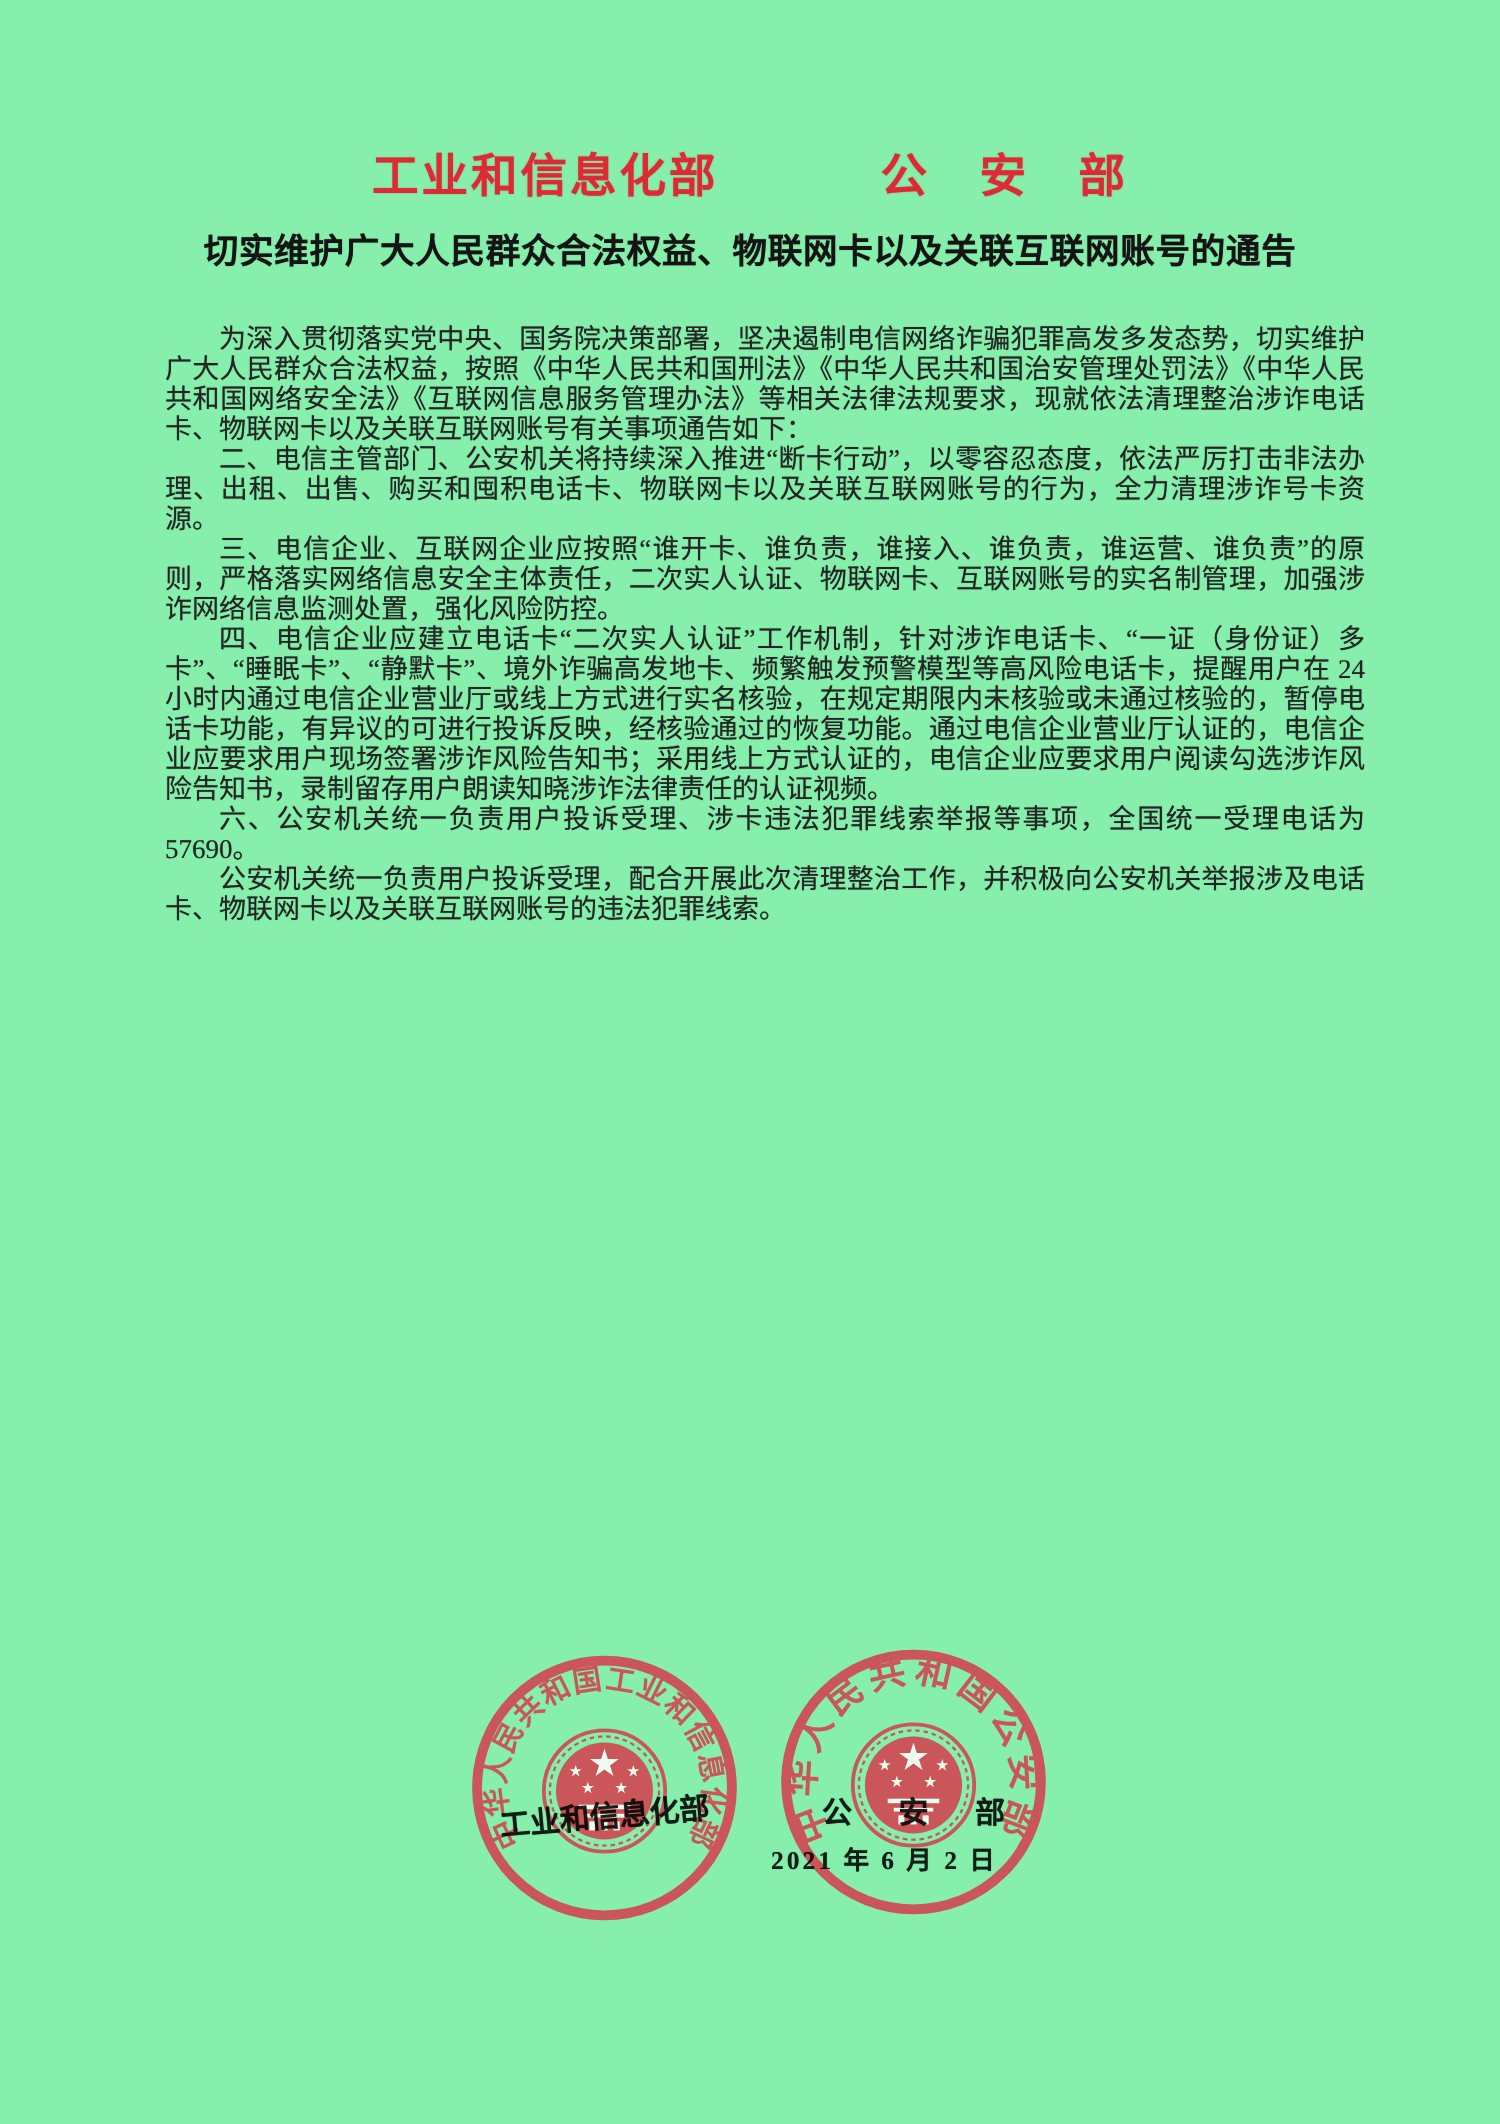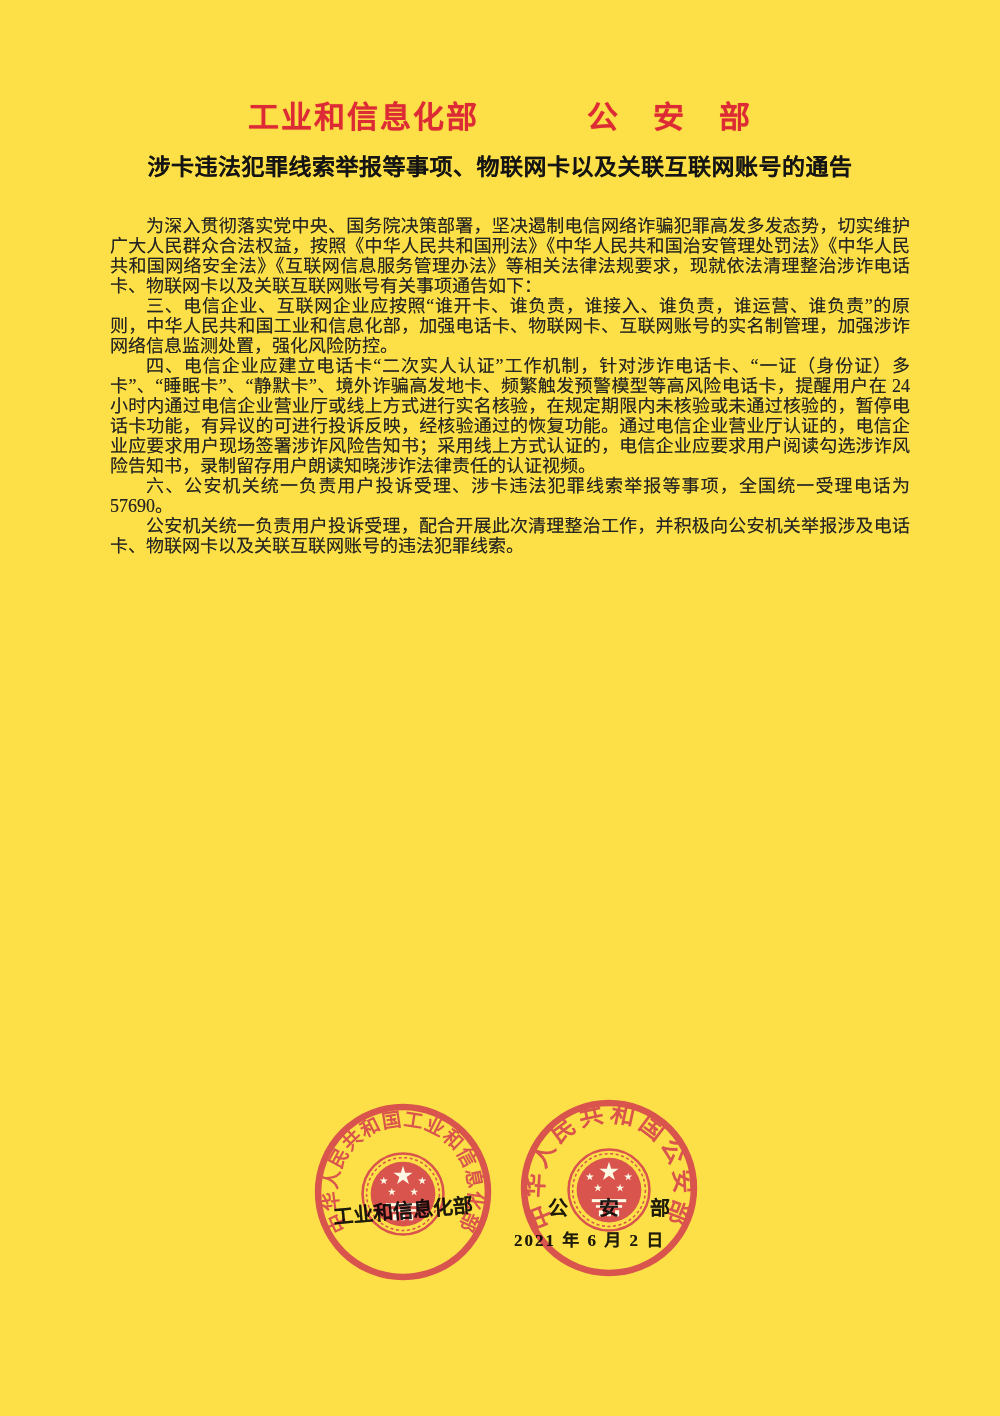--- a/index.html
+++ b/index.html
@@ -1,21 +1,21 @@
 <!DOCTYPE html>
 <html lang="zh-CN"><head>
 <meta charset="utf-8">
 <style>
   html,body { margin:0; padding:0; background:#ffffff; }
   .page {
     position: relative;
     width: 1000px;
     height: 1416px;
     margin: 0 auto;
-    background: #fde047;
+    background: #86efac;
     overflow: hidden;
     font-family: "Liberation Serif", "DejaVu Serif", serif;
   }
   .doc-header {
     position: absolute;
     top: 92px; left: 0; right: 0;
     display: flex;
     justify-content: center;
     align-items: baseline;
     gap: 108px;
@@ -106,25 +106,26 @@
 </head>
 <body>
 
 <div class="page">
 
   <header class="doc-header">
     <span>工业和信息化部</span>
     <span>公　安　部</span>
   </header>
 
-  <h1 class="doc-title">涉卡违法犯罪线索举报等事项、物联网卡以及关联互联网账号的通告</h1>
+  <h1 class="doc-title">切实维护广大人民群众合法权益、物联网卡以及关联互联网账号的通告</h1>
 
   <main class="doc-body">
     <p>为深入贯彻落实党中央、国务院决策部署，坚决遏制电信网络诈骗犯罪高发多发态势，切实维护广大人民群众合法权益，按照《中华人民共和国刑法》《中华人民共和国治安管理处罚法》《中华人民共和国网络安全法》《互联网信息服务管理办法》等相关法律法规要求，现就依法清理整治涉诈电话卡、物联网卡以及关联互联网账号有关事项通告如下：</p>
-    <p>三、电信企业、互联网企业应按照“谁开卡、谁负责，谁接入、谁负责，谁运营、谁负责”的原则，中华人民共和国工业和信息化部，加强电话卡、物联网卡、互联网账号的实名制管理，加强涉诈网络信息监测处置，强化风险防控。</p>
+    <p>二、电信主管部门、公安机关将持续深入推进“断卡行动”，以零容忍态度，依法严厉打击非法办理、出租、出售、购买和囤积电话卡、物联网卡以及关联互联网账号的行为，全力清理涉诈号卡资源。</p>
+    <p>三、电信企业、互联网企业应按照“谁开卡、谁负责，谁接入、谁负责，谁运营、谁负责”的原则，严格落实网络信息安全主体责任，二次实人认证、物联网卡、互联网账号的实名制管理，加强涉诈网络信息监测处置，强化风险防控。</p>
     <p>四、电信企业应建立电话卡“二次实人认证”工作机制，针对涉诈电话卡、“一证（身份证）多卡”、“睡眠卡”、“静默卡”、境外诈骗高发地卡、频繁触发预警模型等高风险电话卡，提醒用户在 24 小时内通过电信企业营业厅或线上方式进行实名核验，在规定期限内未核验或未通过核验的，暂停电话卡功能，有异议的可进行投诉反映，经核验通过的恢复功能。通过电信企业营业厅认证的，电信企业应要求用户现场签署涉诈风险告知书；采用线上方式认证的，电信企业应要求用户阅读勾选涉诈风险告知书，录制留存用户朗读知晓涉诈法律责任的认证视频。</p>
     <p>六、公安机关统一负责用户投诉受理、涉卡违法犯罪线索举报等事项，全国统一受理电话为 57690。</p>
     <p>公安机关统一负责用户投诉受理，配合开展此次清理整治工作，并积极向公安机关举报涉及电话卡、物联网卡以及关联互联网账号的违法犯罪线索。</p>
   </main>
 
   <div class="seal seal-left">
     <svg width="182" height="182" viewBox="0 0 180 180">
       <circle cx="90" cy="90" r="84" fill="none" stroke="#d4414e" stroke-width="6.5"></circle>
       <path id="arcL" d="M 36.8 127.3 A 65 65 0 1 1 143.2 127.3" fill="none"></path>
       <text font-size="19" letter-spacing="1">

